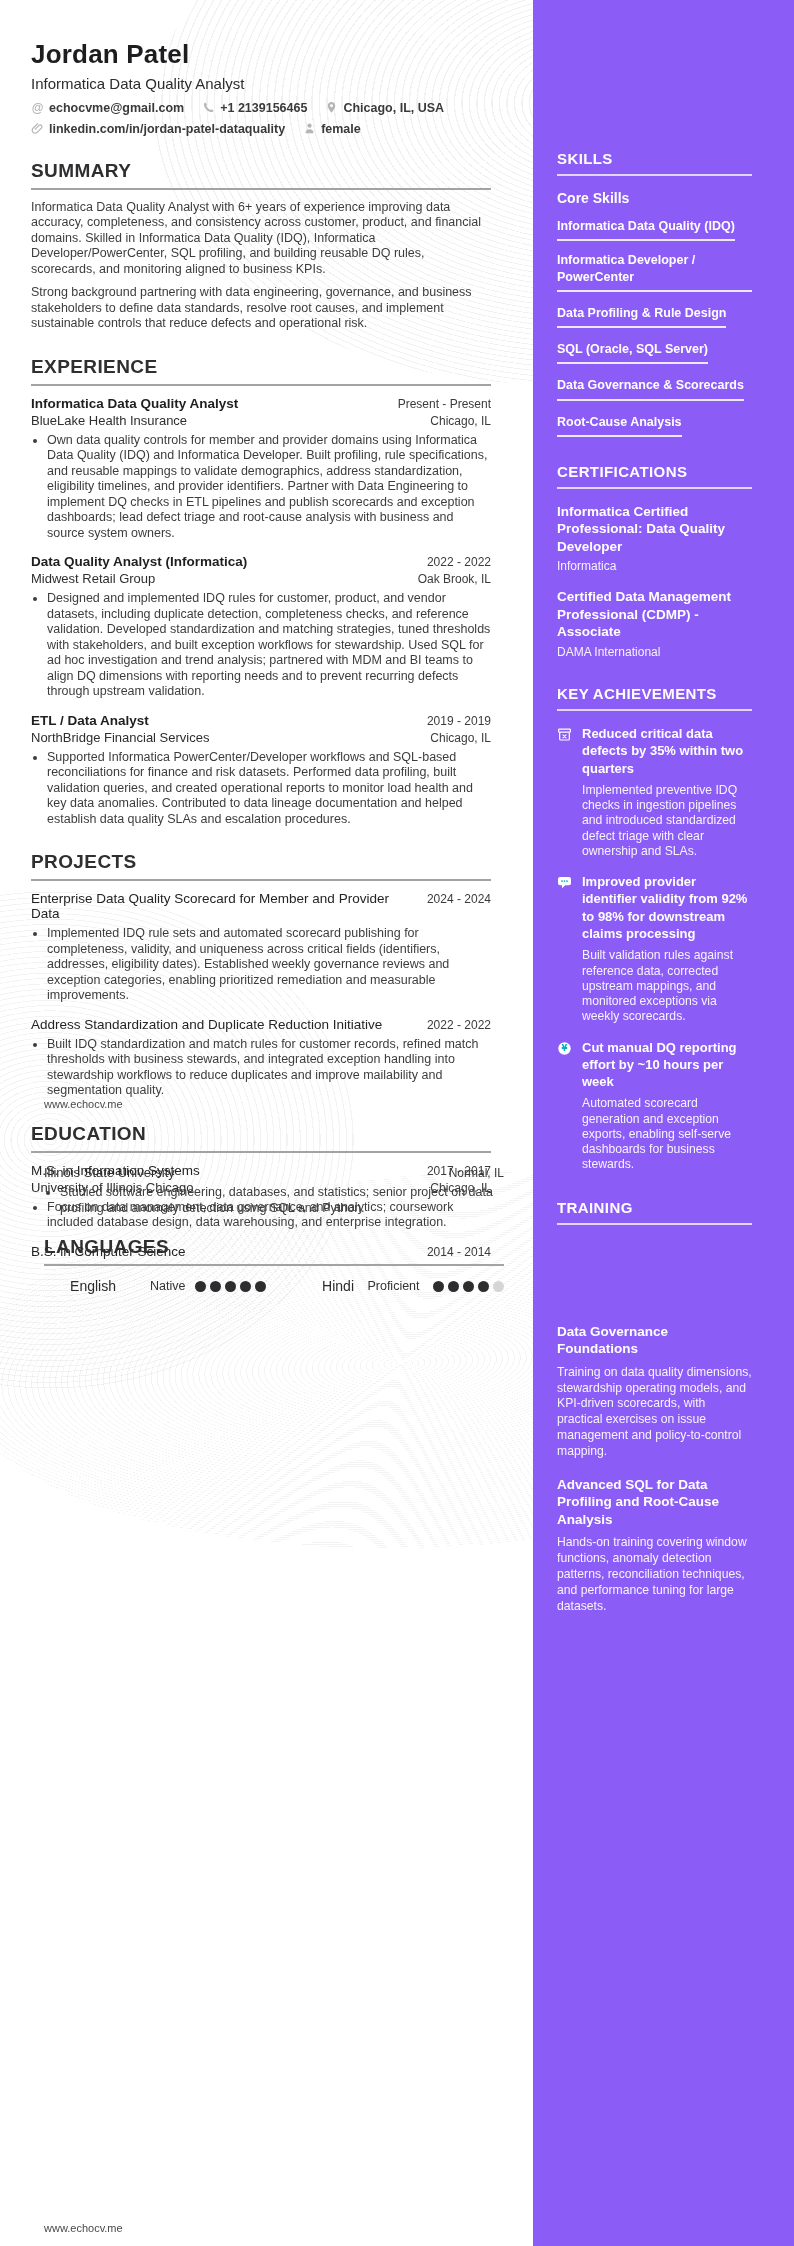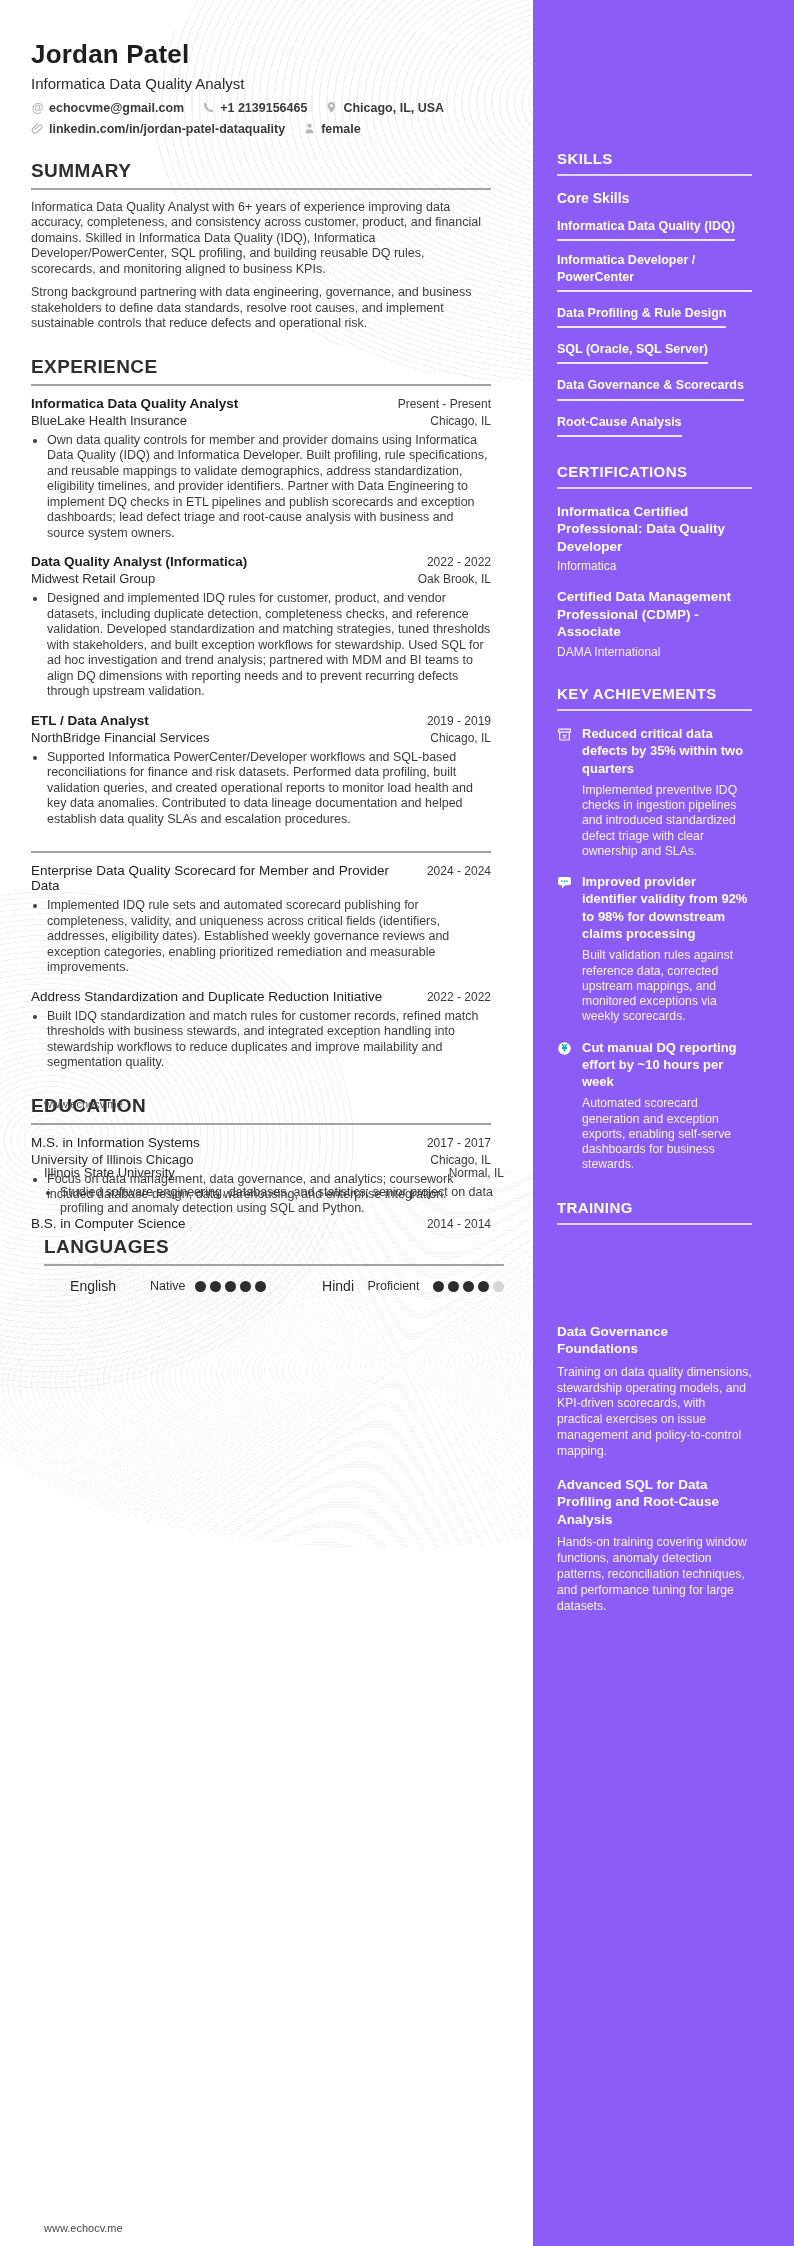--- a/index.html
+++ b/index.html
@@ -181,20 +181,21 @@
           <span class="company">NorthBridge Financial Services</span>
           <span class="loc">Chicago, IL</span>
         </div>
         <ul>
             <li>Supported Informatica PowerCenter/Developer workflows and SQL-based reconciliations for finance and risk datasets. Performed data profiling, built validation queries, and created operational reports to monitor load health and key data anomalies. Contributed to data lineage documentation and helped establish data quality SLAs and escalation procedures.</li>
           </ul>
       </article>
     </section>
 
     <section class="lsec">
+      <h2>PROJECTS</h2>
       <div class="rule"></div>
 
       <article class="entry">
         <div class="row">
           <span class="plain-title">Enterprise Data Quality Scorecard for Member and Provider Data</span>
           <span class="dates">2024 - 2024</span>
         </div>
         <ul>
             <li>Implemented IDQ rule sets and automated scorecard publishing for completeness, validity, and uniqueness across critical fields (identifiers, addresses, eligibility dates). Established weekly governance reviews and exception categories, enabling prioritized remediation and measurable improvements.</li>
           </ul>

